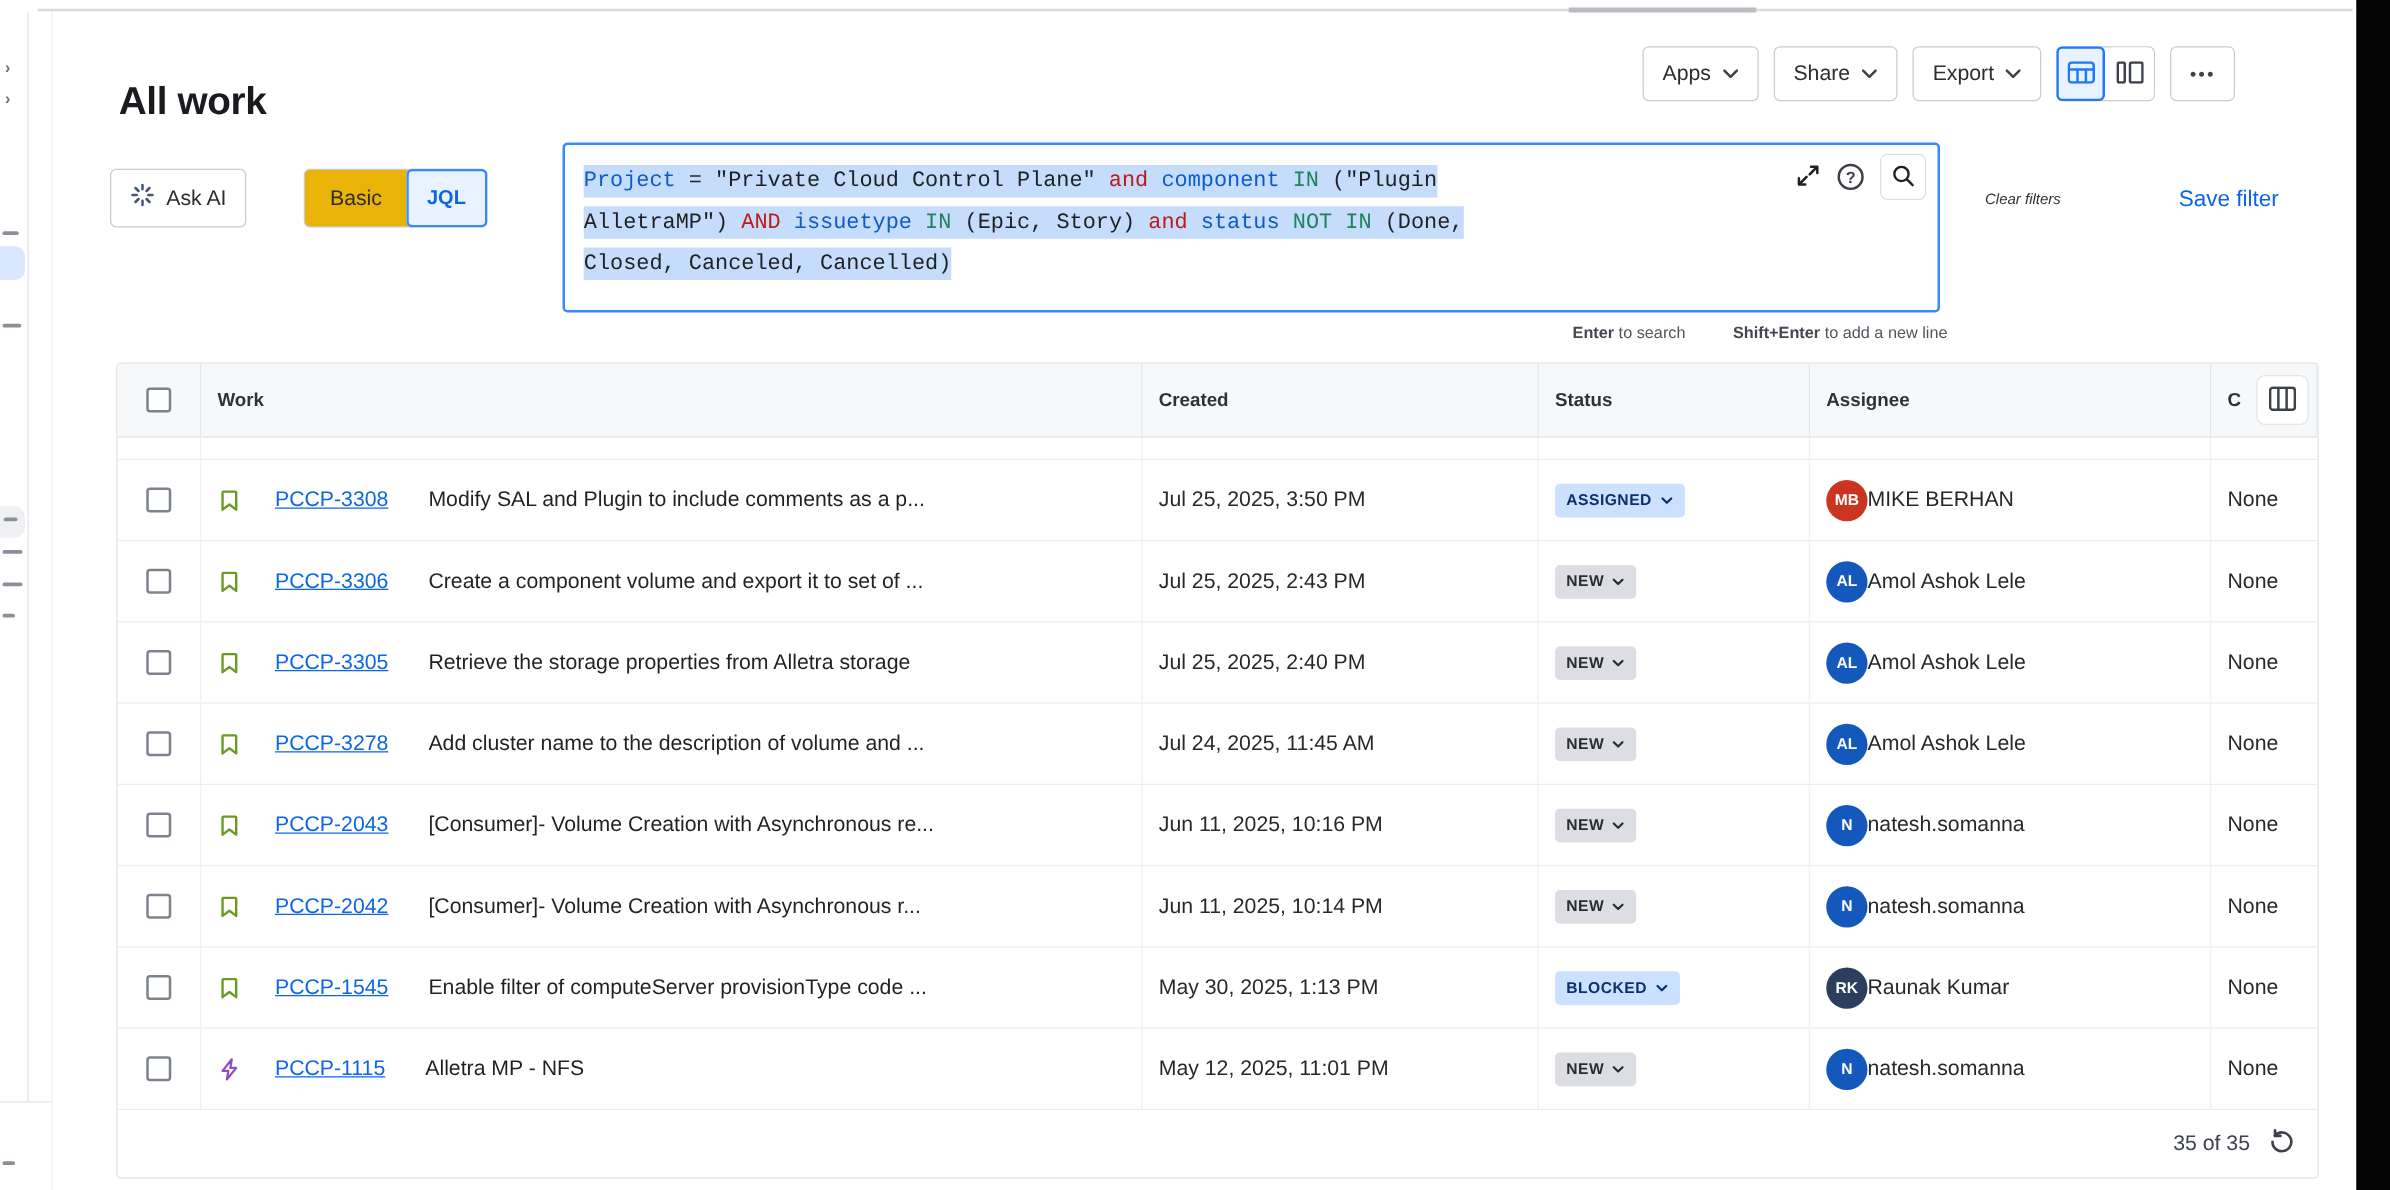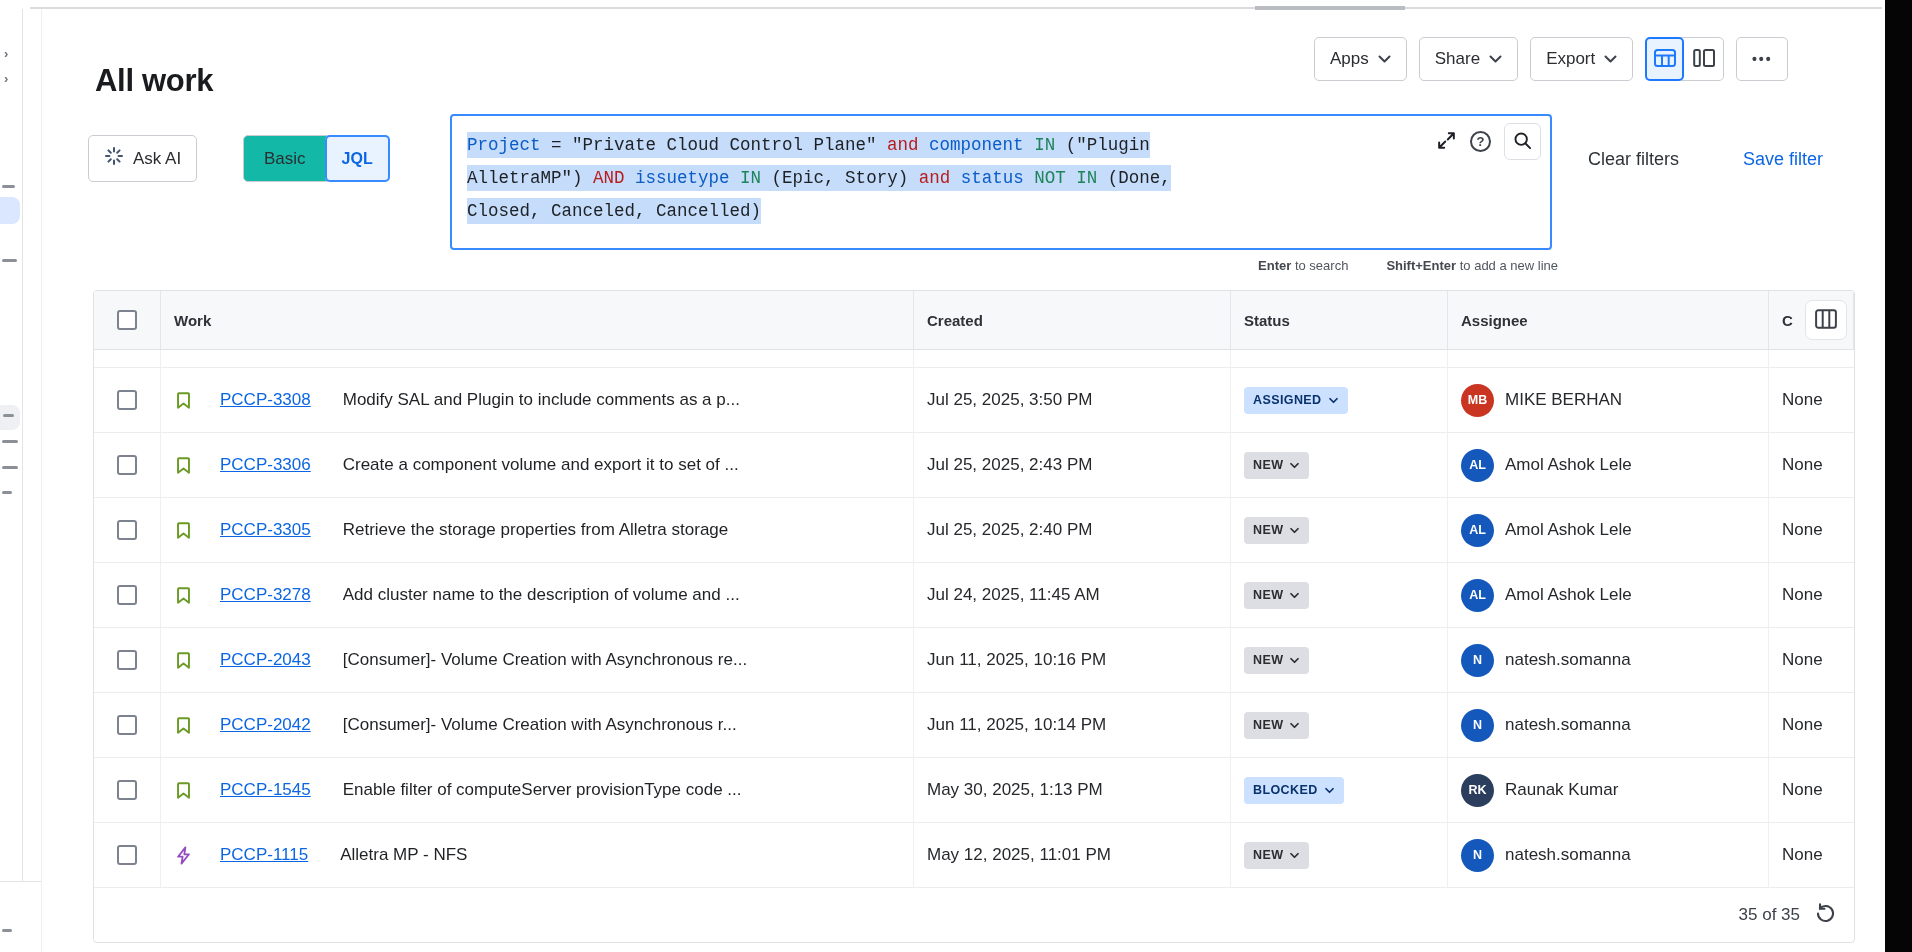--- a/index.html
+++ b/index.html
@@ -28,39 +28,39 @@
 
   
   .toolbar{position:absolute;top:37px;left:1314px;display:flex;gap:12px;align-items:center;}
   .view-group{display:flex;align-items:stretch;border:1px solid #c9ccd1;border-radius:5px;background:#fff;overflow:visible;height:44px;box-sizing:border-box;}
   .view-btn{width:39px;display:flex;align-items:center;justify-content:center;background:#fff;border:none;border-radius:5px;cursor:pointer;}
   .view-btn.active{background:#e9f2ff;box-shadow:inset 0 0 0 2px #1d7afc;margin:-1px 0 -1px -1px;}
   .more-btn{width:52px;justify-content:center;letter-spacing:2px;font-size:14px;font-weight:700;color:#3c414a;padding:0;}
 
   
   .ask-ai{position:absolute;left:88px;top:135px;height:47px;}
-  .segmented{position:absolute;left:243px;top:135px;height:47px;display:flex;background:#14b8a6;
+  .segmented{position:absolute;left:243px;top:135px;height:47px;display:flex;background:#eab308;
              border:1px solid #c9ccd1;border-radius:5px;box-sizing:border-box;justify-content:space-between;}
   .seg-basic{display:flex;align-items:center;padding:0 20px;font-size:17px;color:#2b2d31;cursor:pointer;}
   .seg-jql{display:flex;align-items:center;padding:0 17px;margin:-1px;background:#e9f2ff;border-radius:5px;
            box-shadow:inset 0 0 0 2px #388bff;color:#0c66e4;font-weight:700;font-size:16px;cursor:pointer;}
 
   .jql-box{position:absolute;left:450px;top:114px;width:1102px;height:136px;background:#fff;
            border:2px solid #388bff;border-radius:4px;box-sizing:border-box;padding:13px 14px 0 15px;cursor:text;}
   .jql-line{font-family:"Liberation Mono","DejaVu Sans Mono",monospace;font-size:17.5px;line-height:33px;white-space:pre;}
   .jql-line .sel{background:#c5dcfa;padding:3px 0;}
   .tk-field{color:#0b5cc7;} .tk-op{color:#b91c1c;} .tk-kw{color:#1f845a;} .tk-plain{color:#1d2125;}
   .jql-icons{position:absolute;right:9px;top:7px;display:flex;align-items:center;gap:13px;}
   .icon-plain{display:flex;align-items:center;justify-content:center;cursor:pointer;background:none;border:none;padding:0;}
   .help-circle{width:21px;height:21px;border:2px solid #3c414a;border-radius:50%;display:flex;align-items:center;justify-content:center;
                font-size:13px;font-weight:700;color:#3c414a;box-sizing:border-box;}
   .search-btn{width:37px;height:37px;border:1px solid #dcdfe4;border-radius:6px;background:#fff;display:flex;align-items:center;justify-content:center;cursor:pointer;}
 
   .clear-filters{position:absolute;left:1582px;top:137px;height:44px;display:flex;align-items:center;
-                 font-size:18px;color:#2f3338;background:none;border:none;cursor:pointer;}
+                 font-size:12px;color:#2f3338;background:none;border:none;cursor:pointer;font-style:italic;}
   .save-filter{position:absolute;left:1737px;top:137px;height:44px;display:flex;align-items:center;
                font-size:18px;color:#0c66e4;font-weight:500;background:none;border:none;cursor:pointer;}
 
   .hints{position:absolute;left:476px;top:258px;width:1082px;text-align:right;font-size:13px;color:#50555e;}
   .hints b{color:#44474f;}
   .hints .gap{display:inline-block;width:38px;}
 
   
   .table{position:absolute;left:93px;top:290px;width:1762px;background:#fff;border:1px solid #dfe1e5;
          border-radius:4px;box-sizing:border-box;overflow:hidden;}
@@ -80,21 +80,21 @@
   .cb-cell{justify-content:center;padding:0!important;}
   .cb{width:20px;height:20px;border:2px solid #7d838e;border-radius:3px;background:#fff;display:inline-block;cursor:pointer;box-sizing:border-box;}
   .work-cell{gap:27px;}
   .type-icon{display:flex;align-items:center;flex:0 0 auto;}
   .key{color:#0c66e4;text-decoration:underline;cursor:pointer;flex:0 0 auto;}
   .summary{color:#1f2124;margin-left:5px;overflow:hidden;text-overflow:ellipsis;}
   .badge{display:inline-flex;align-items:center;gap:6px;height:27px;padding:0 9px;border-radius:4px;
          font-size:12.5px;font-weight:700;letter-spacing:.4px;cursor:pointer;border:none;}
   .badge.blue{background:#cce0ff;color:#09326c;}
   .badge.gray{background:#dcdee3;color:#2b2d31;}
-  .assignee-cell{gap:11px;}
+  .assignee-cell{}
   .avatar{width:33px;height:33px;border-radius:50%;display:flex;align-items:center;justify-content:center;
           color:#fff;font-size:12.5px;font-weight:700;flex:0 0 auto;}
   .tfoot{height:54px;display:flex;align-items:center;justify-content:flex-end;gap:14px;padding-right:17px;
          font-size:17px;color:#3c414a;}
   .refresh-btn{background:none;border:none;display:flex;align-items:center;cursor:pointer;padding:0;}
 </style>
 </head>
 <body>
 
 <div class="stage">

